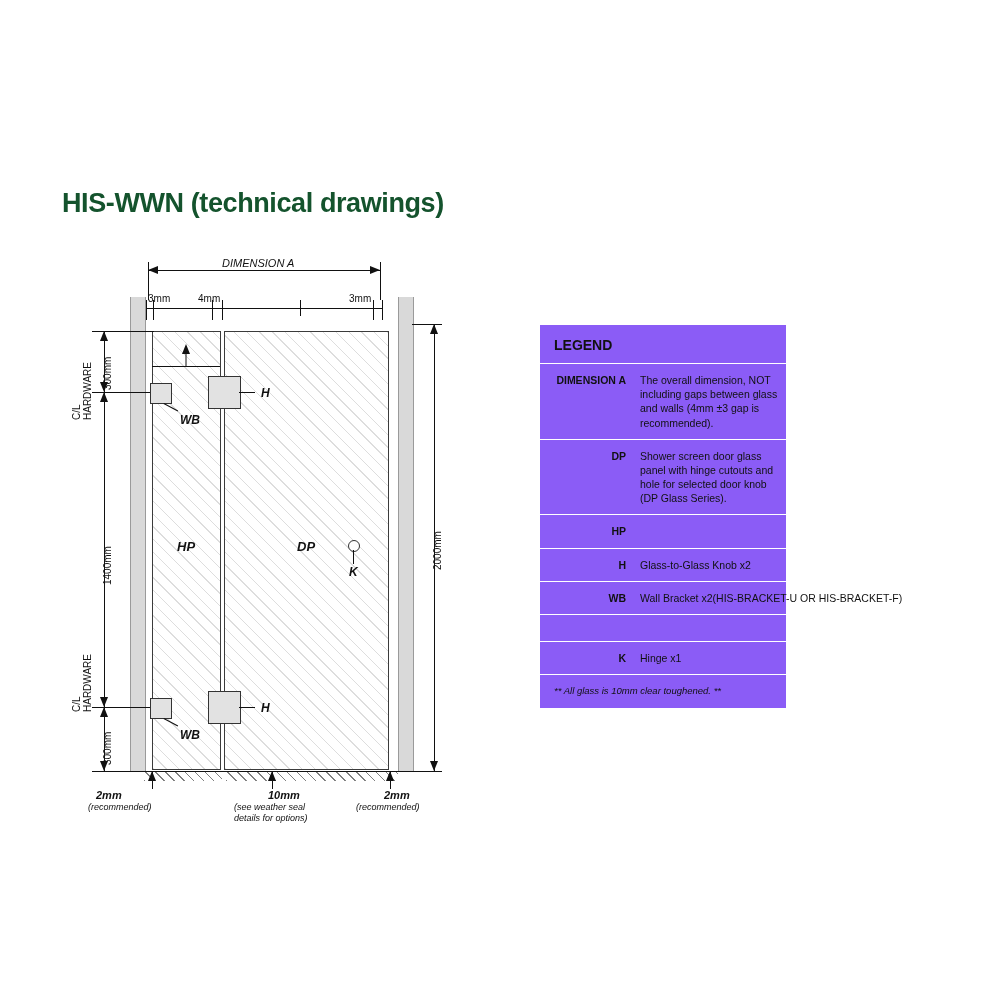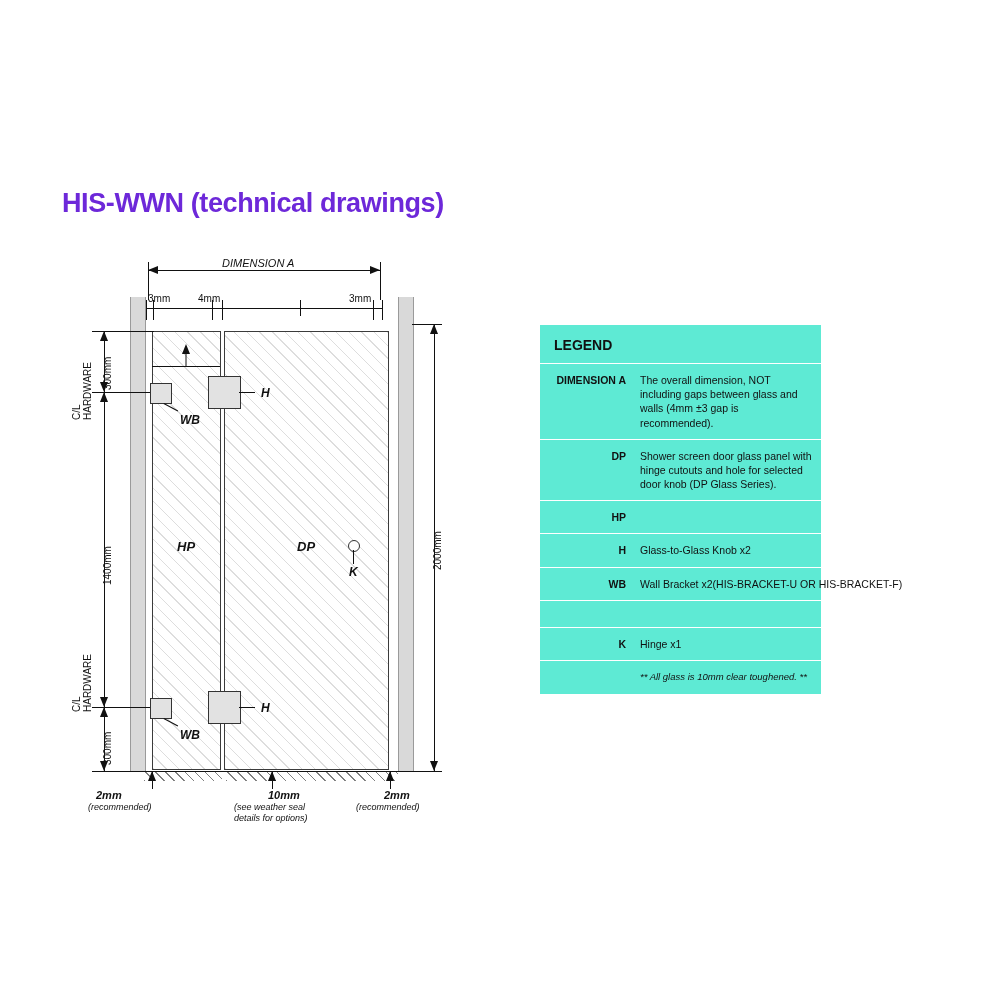--- a/index.html
+++ b/index.html
@@ -15,21 +15,21 @@
     color: #111111;
     overflow: hidden;
   }
   #page-title {
     position: absolute;
     left: 62px;
     top: 188px;
     font-size: 27px;
     font-weight: bold;
     letter-spacing: -0.4px;
-    color: #6d28d9;
+    color: #14532d;
   }
 
   
   #drawing {
     position: absolute;
     left: 0;
     top: 0;
     width: 520px;
     height: 1000px;
   }
@@ -96,22 +96,22 @@
     border-radius: 50%;
     background: #fff;
   }
   .arrow-svg { position: absolute; left: 0; top: 0; overflow: visible; }
 
   
   #legend {
     position: absolute;
     left: 540px;
     top: 325px;
-    width: 281px;
-    background: #5eead4;
+    width: 246px;
+    background: #8b5cf6;
     font-size: 10.5px;
   }
   #legend .legend-title {
     font-size: 14px;
     font-weight: bold;
     padding: 12px 14px 10px 14px;
     border-bottom: 1px solid #ffffff;
   }
   .lrow {
     display: flex;
@@ -133,21 +133,21 @@
     padding: 9px 8px 9px 4px;
     line-height: 1.35;
     white-space: pre-line;
   }
   .lrow.wide .val { white-space: nowrap; }
   .lrow.empty { min-height: 26px; }
   #legend .footnote {
     padding: 10px 14px 12px 14px;
     font-size: 9.5px;
     font-style: italic;
-    text-align: right;
+    text-align: left;
   }
 </style>
 </head>
 <body>
 
 <div id="page-title">HIS-WWN (technical drawings)</div>
 
 <div id="drawing">
 
   <div class="wall" style="left:130px; top:297px; width:14px; height:475px;"></div>

